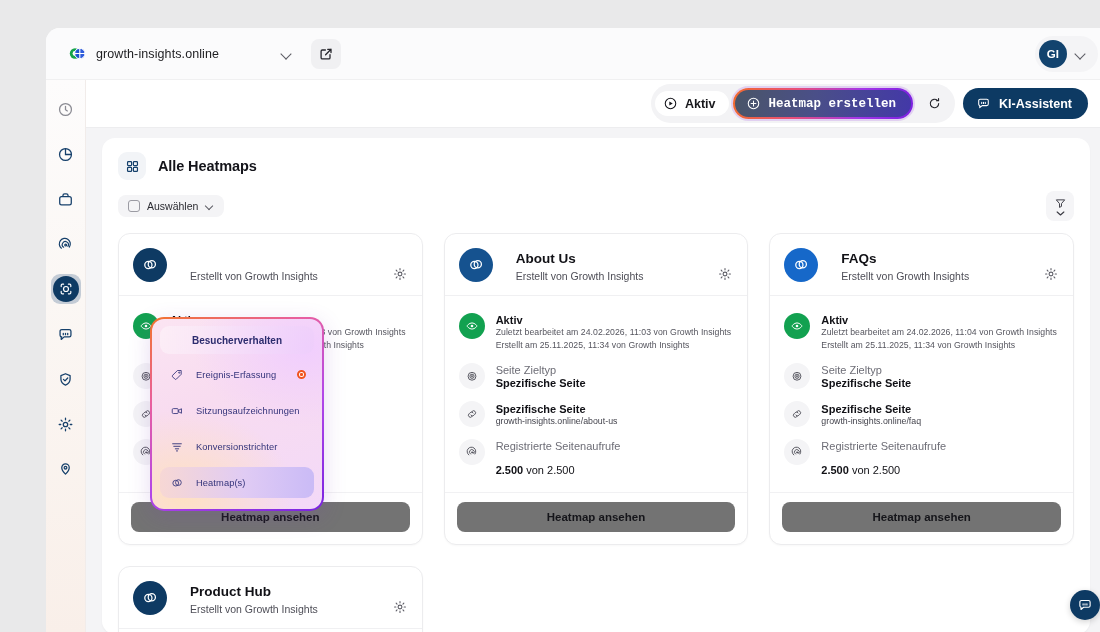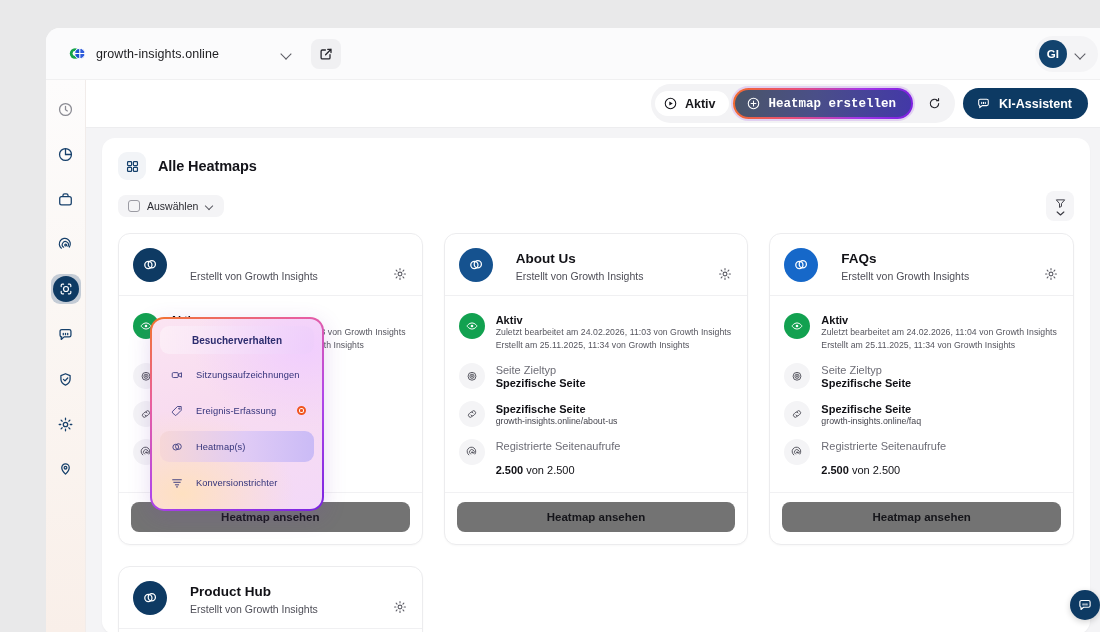--- a/index.html
+++ b/index.html
@@ -749,55 +749,55 @@
 
         </div>
 
         <div class="dropdown">
           <div class="dropdown-inner">
             <div class="dd-head">Besucherverhalten</div>
 
             <div class="dd-item">
               <span class="dd-ico">
                 <svg width="14" height="14" viewBox="0 0 20 20" fill="none" stroke="#3d3d80" stroke-width="1.3" stroke-linejoin="round">
-                  <rect x="3.2" y="6.6" width="8.6" height="7" rx="1.6"></rect>
-                  <path d="M11.8 9.2 16.4 6.8v6.4l-4.6-2.4z"></path>
+                  <path d="M10.6 3.6H16v5.4l-6.8 6.8a1.6 1.6 0 0 1-2.3 0L3.8 12.7a1.6 1.6 0 0 1 0-2.3z"></path>
+                  <circle cx="13.2" cy="6.6" r=".9"></circle>
                 </svg>
               </span>
-              <span class="dd-label">Sitzungsaufzeichnungen</span>
+              <span class="dd-label">Ereignis-Erfassung</span>
+              <span class="dd-dot"></span>
             </div>
 
             <div class="dd-item">
               <span class="dd-ico">
                 <svg width="14" height="14" viewBox="0 0 20 20" fill="none" stroke="#3d3d80" stroke-width="1.3" stroke-linejoin="round">
-                  <path d="M10.6 3.6H16v5.4l-6.8 6.8a1.6 1.6 0 0 1-2.3 0L3.8 12.7a1.6 1.6 0 0 1 0-2.3z"></path>
-                  <circle cx="13.2" cy="6.6" r=".9"></circle>
+                  <rect x="3.2" y="6.6" width="8.6" height="7" rx="1.6"></rect>
+                  <path d="M11.8 9.2 16.4 6.8v6.4l-4.6-2.4z"></path>
                 </svg>
               </span>
-              <span class="dd-label">Ereignis-Erfassung</span>
-              <span class="dd-dot"></span>
+              <span class="dd-label">Sitzungsaufzeichnungen</span>
+            </div>
+
+            <div class="dd-item">
+              <span class="dd-ico">
+                <svg width="14" height="14" viewBox="0 0 20 20" fill="none" stroke="#3d3d80" stroke-width="1.4" stroke-linecap="round">
+                  <path d="M3.8 5.4h12.4M5.4 9h9.2M7.6 12.6h4.8M9.2 15.6h1.6"></path>
+                </svg>
+              </span>
+              <span class="dd-label">Konversionstrichter</span>
             </div>
 
             <div class="dd-item sel">
               <span class="dd-ico">
                 <svg width="14" height="14" viewBox="0 0 20 20" fill="none" stroke="#3d3d80" stroke-width="1.3">
                   <circle cx="8.2" cy="10.2" r="4.1"></circle>
                     <circle cx="12" cy="9.4" r="4.1"></circle>
                 </svg>
               </span>
               <span class="dd-label">Heatmap(s)</span>
-            </div>
-
-            <div class="dd-item">
-              <span class="dd-ico">
-                <svg width="14" height="14" viewBox="0 0 20 20" fill="none" stroke="#3d3d80" stroke-width="1.4" stroke-linecap="round">
-                  <path d="M3.8 5.4h12.4M5.4 9h9.2M7.6 12.6h4.8M9.2 15.6h1.6"></path>
-                </svg>
-              </span>
-              <span class="dd-label">Konversionstrichter</span>
             </div>
           </div>
         </div>
 
       </div>
 
       <div class="chat-fab">
         <span>
           <svg width="16" height="16" viewBox="0 0 20 20" fill="none" stroke="#fff" stroke-width="1.4" stroke-linejoin="round">
             <path d="M3.6 6.4A2 2 0 0 1 5.6 4.4h8.8a2 2 0 0 1 2 2v4.4a2 2 0 0 1-2 2H8.2L5 15.6v-2.8a2 2 0 0 1-1.4-1.9z"></path>

